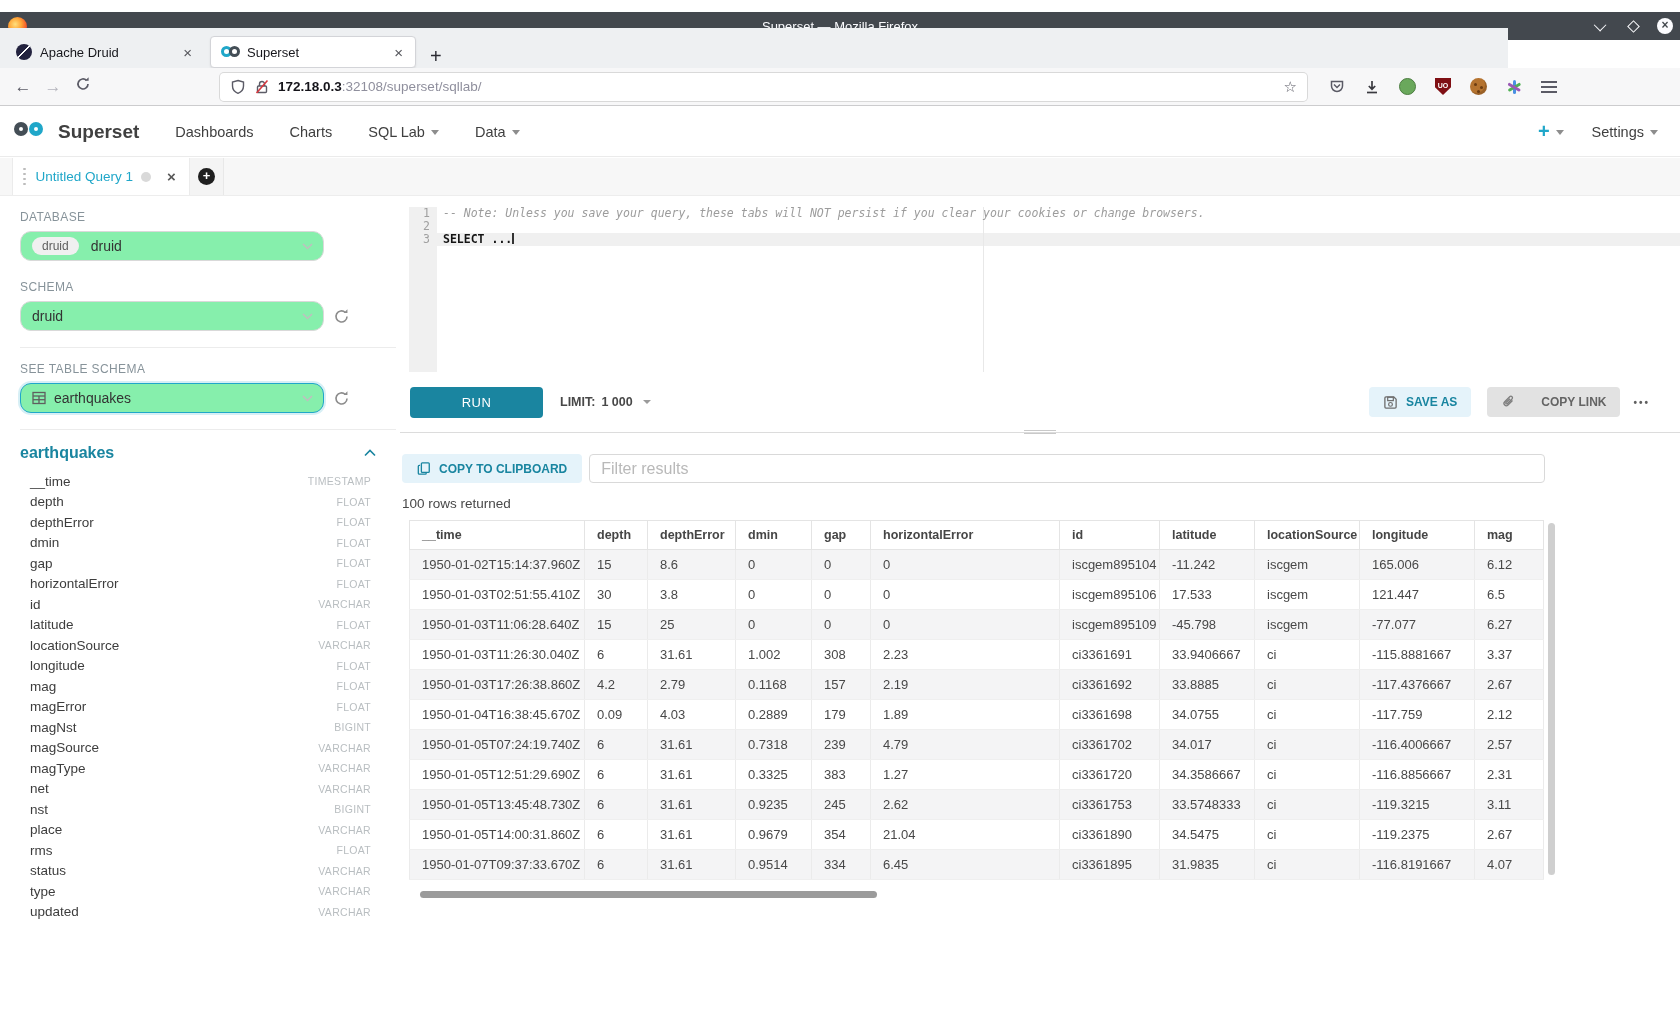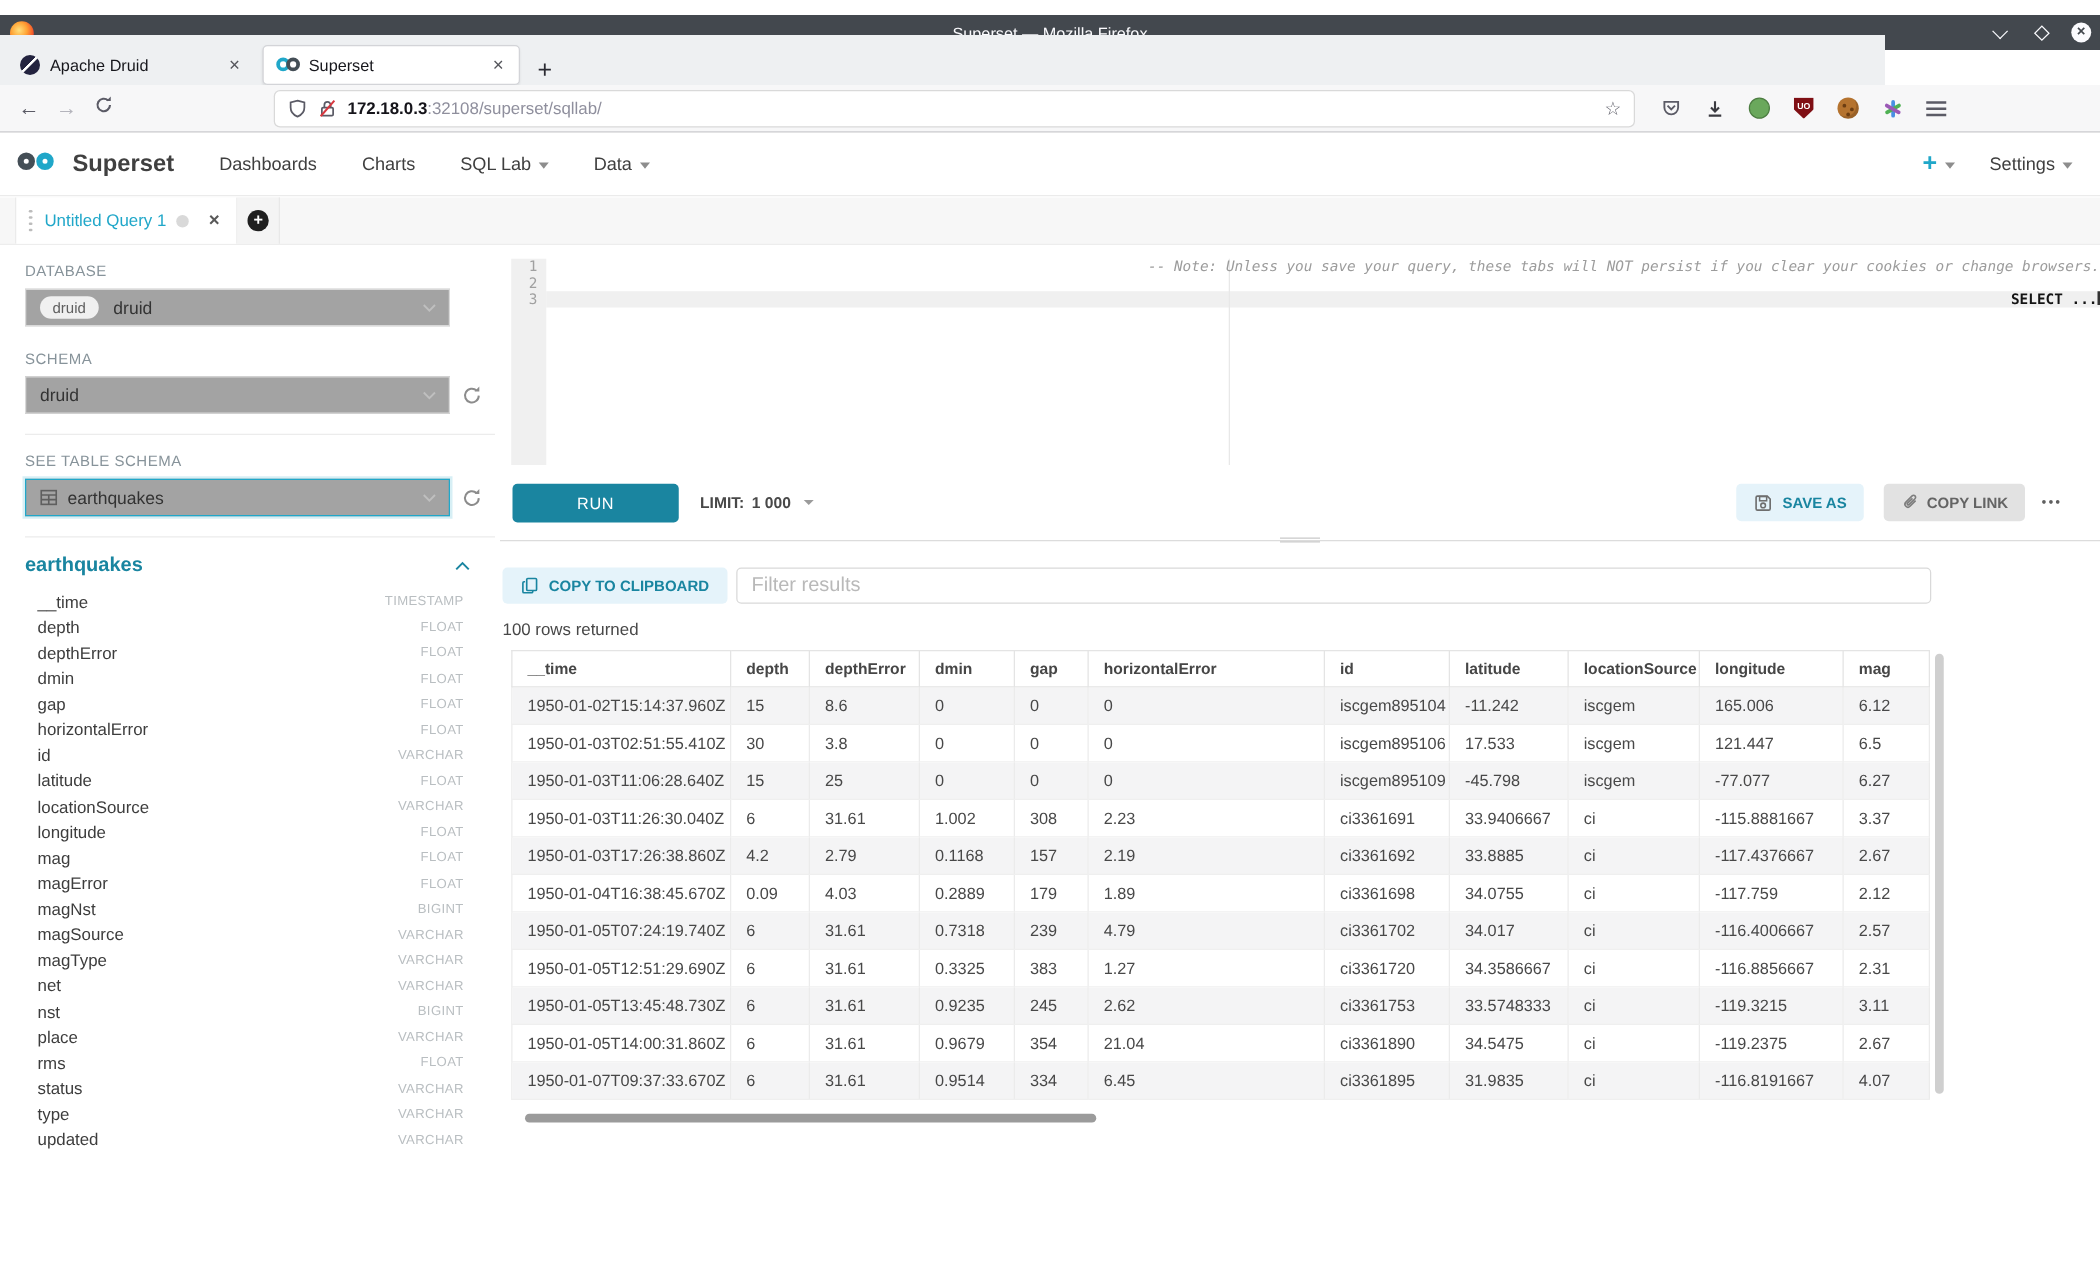--- a/index.html
+++ b/index.html
@@ -82,21 +82,21 @@
   .qtab-dot { width:10px; height:10px; border-radius:50%; background:#d9d9d9; margin-left:8px; }
   .qtab-close { color:#595959; font-size:15px; font-weight:bold; margin-left:16px; }
   .qtab-add { width:34px; background:#f4f4f4; border-right:1px solid #e8e8e8; display:flex; align-items:center;
     justify-content:center; }
   .plus-circle { width:17px; height:17px; border-radius:50%; background:#1f1f1f; color:#fff; font-size:13px;
     line-height:16px; text-align:center; font-weight:bold; }
 
   
   .sidebar { position:absolute; left:0; top:196px; width:400px; bottom:0; background:#fff; padding-left:20px; }
   .side-label { font-size:12px; color:#87939a; letter-spacing:.4px; margin-top:14px; margin-bottom:7px; }
-  .select { width:340px; height:30px; border:1px solid #d9d9d9; border-radius:0; background:#a3a3a3;
+  .select { width:304px; height:30px; border:1px solid #d9d9d9; border-radius:11px; background:#86efac;
     display:flex; align-items:center; padding:0 11px; position:relative; }
   .select.focused { border-color:#20a7c9; box-shadow:0 0 0 2px rgba(32,167,201,.18); }
   .badge { background:#f0f0f0; border-radius:10px; padding:2px 10px; font-size:12px; color:#5f5f5f; margin-right:12px; }
   .select-value { font-size:14px; color:#333; }
   .select-chevron { position:absolute; right:10px; }
   .select-row { display:flex; align-items:center; }
   .refresh-btn { margin-left:9px; display:flex; }
   .side-divider { width:376px; height:1px; background:#ececec; margin:16px 0 2px 0; }
   .schema-head { width:356px; display:flex; align-items:center; justify-content:space-between; margin-top:14px; }
   .schema-title { font-size:16px; font-weight:bold; color:#1985a0; }
@@ -107,38 +107,38 @@
 
   
   .editor-pane { position:absolute; left:400px; top:196px; right:0; bottom:0; background:#fff; }
   .ace { height:176px; padding-top:11px; position:relative; }
   .ace-body { display:flex; height:165px; margin-left:9px; font-family:"DejaVu Sans Mono", monospace;
     font-size:11.5px; line-height:13px; position:relative; }
   .ace-gutter { width:28px; background:#f0f0f0; color:#a0a0a0; text-align:right; padding-right:7px; }
   .ace-code { flex:1; position:relative; padding-left:6px; }
   .active-line { position:absolute; left:0; right:0; top:26px; height:13px; background:#f0f0f0; }
   .print-margin { position:absolute; left:546px; top:0; bottom:0; width:1px; background:#e8e8e8; }
-  .code-line { position:relative; white-space:pre;text-align:right; }
+  .code-line { position:relative; white-space:pre; }
   .line-comment { color:#9c9c9c; font-style:italic; }
   .line-code { color:#141414; font-weight:bold; }
   .ace-cursor { display:inline-block; width:2px; height:11px; background:#333; vertical-align:-1px; }
 
   .sql-toolbar { height:61px; border-bottom:1px solid #dcdcdc; display:flex; align-items:center;
     padding:0 30px 0 10px; position:relative; }
   .run-btn { width:133px; height:31px; background:#1a85a0; color:#fff; border:none; border-radius:4px;
     font-size:13px; font-weight:normal; letter-spacing:.5px; }
   .limit-group { display:flex; align-items:center; margin-left:17px; font-size:12.5px; color:#484848; font-weight:600; }
   .limit-value { margin-left:6px; font-weight:600; }
   .limit-caret { width:0; height:0; border-left:4px solid transparent; border-right:4px solid transparent;
     border-top:4px solid #9b9b9b; margin-left:10px; }
   .toolbar-spacer { flex:1; }
   .saveas-btn { height:30px; padding:0 14px; background:#e5f3fa; border:none; border-radius:4px; color:#1985a0;
     font-size:12px; font-weight:bold; display:flex; align-items:center; gap:8px; }
   .copylink-btn { height:30px; padding:0 14px; background:#e2e2e2; border:none; border-radius:4px; color:#646464;
-    font-size:12px; font-weight:bold; display:flex; align-items:center; gap:4px; margin-left:16px; }
+    font-size:12px; font-weight:bold; display:flex; align-items:center; gap:24px; margin-left:16px; }
   .dots-btn { margin-left:13px; color:#5f5f5f; font-size:10px; letter-spacing:2px; font-weight:bold; }
   .south-handle { position:absolute; left:50%; bottom:-4px; transform:translateX(-50%); width:32px; }
   .south-handle i { display:block; height:1px; background:#c9c9c9; margin:2px 0; }
 
   .result-tabs { height:38px; border-bottom:1px solid #e8e8e8; display:flex; align-items:center; gap:30px;
     padding-left:1px; }
   .rtab { font-size:12px; color:#5d5d5d; letter-spacing:.3px; height:100%; display:flex; align-items:center; }
   .rtab.active { color:#3a3f4f; font-weight:bold; border-bottom:2px solid #485063; }
 
   .result-controls { margin-top:21px; display:flex; align-items:center; padding-left:2px; margin-right:135px; }

